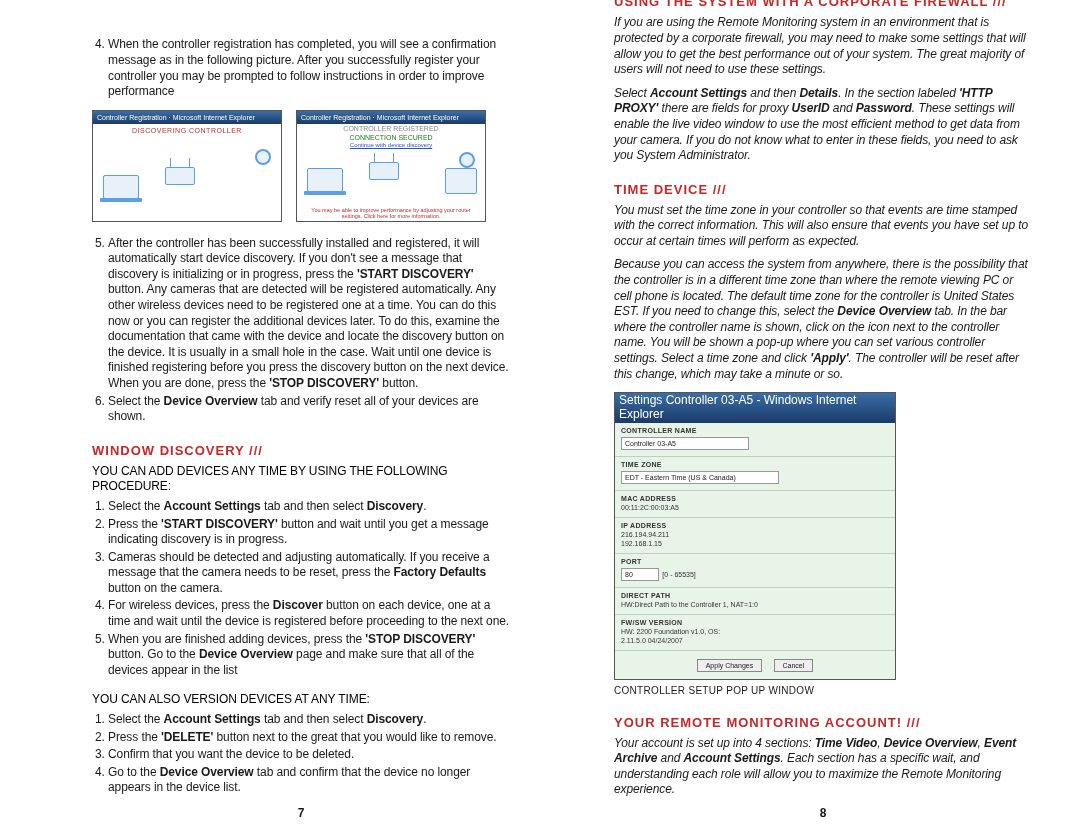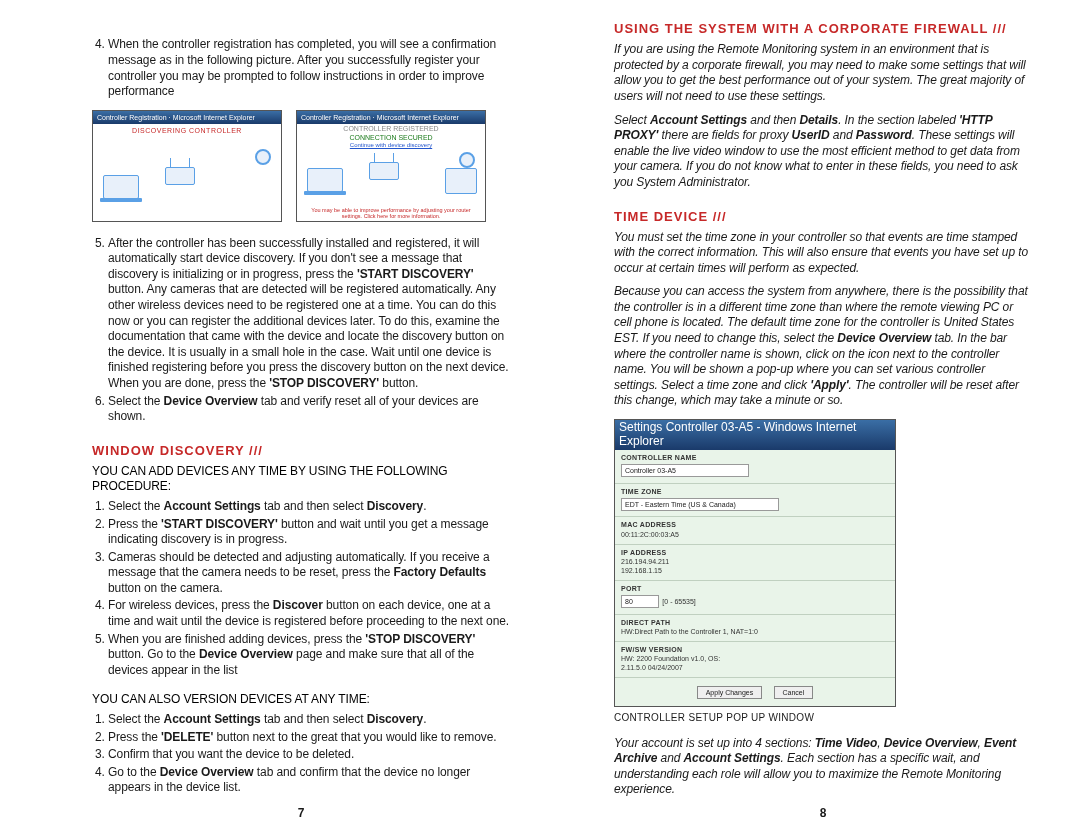--- a/index.html
+++ b/index.html
@@ -307,20 +307,21 @@
           <div class="sb-val" style="white-space:pre-line">HW: 2200 Foundation v1.0, OS:
 2.11.5.0 04/24/2007</div>
         </div>
         <div class="sb-buttons">
           <span class="sb-btn">Apply Changes</span>
           <span class="sb-btn">Cancel</span>
         </div>
       </div>
       <div class="caption-small">CONTROLLER SETUP POP UP WINDOW</div>
 
+      <div class="section-head">YOUR REMOTE MONITORING ACCOUNT! ///</div>
       <p class="para">
         <span>Your account is set up into 4 sections: </span><b>Time Video</b><span>, </span><b>Device Overview</b><span>, </span><b>Event Archive</b><span> and </span><b>Account Settings</b><span>. Each section has a specific wait, and understanding each role will allow you to maximize the Remote Monitoring experience.</span>
       </p>
     </div>
     <div class="page-num">8</div>
   </div>
 
 </div>
 
 </body></html>

